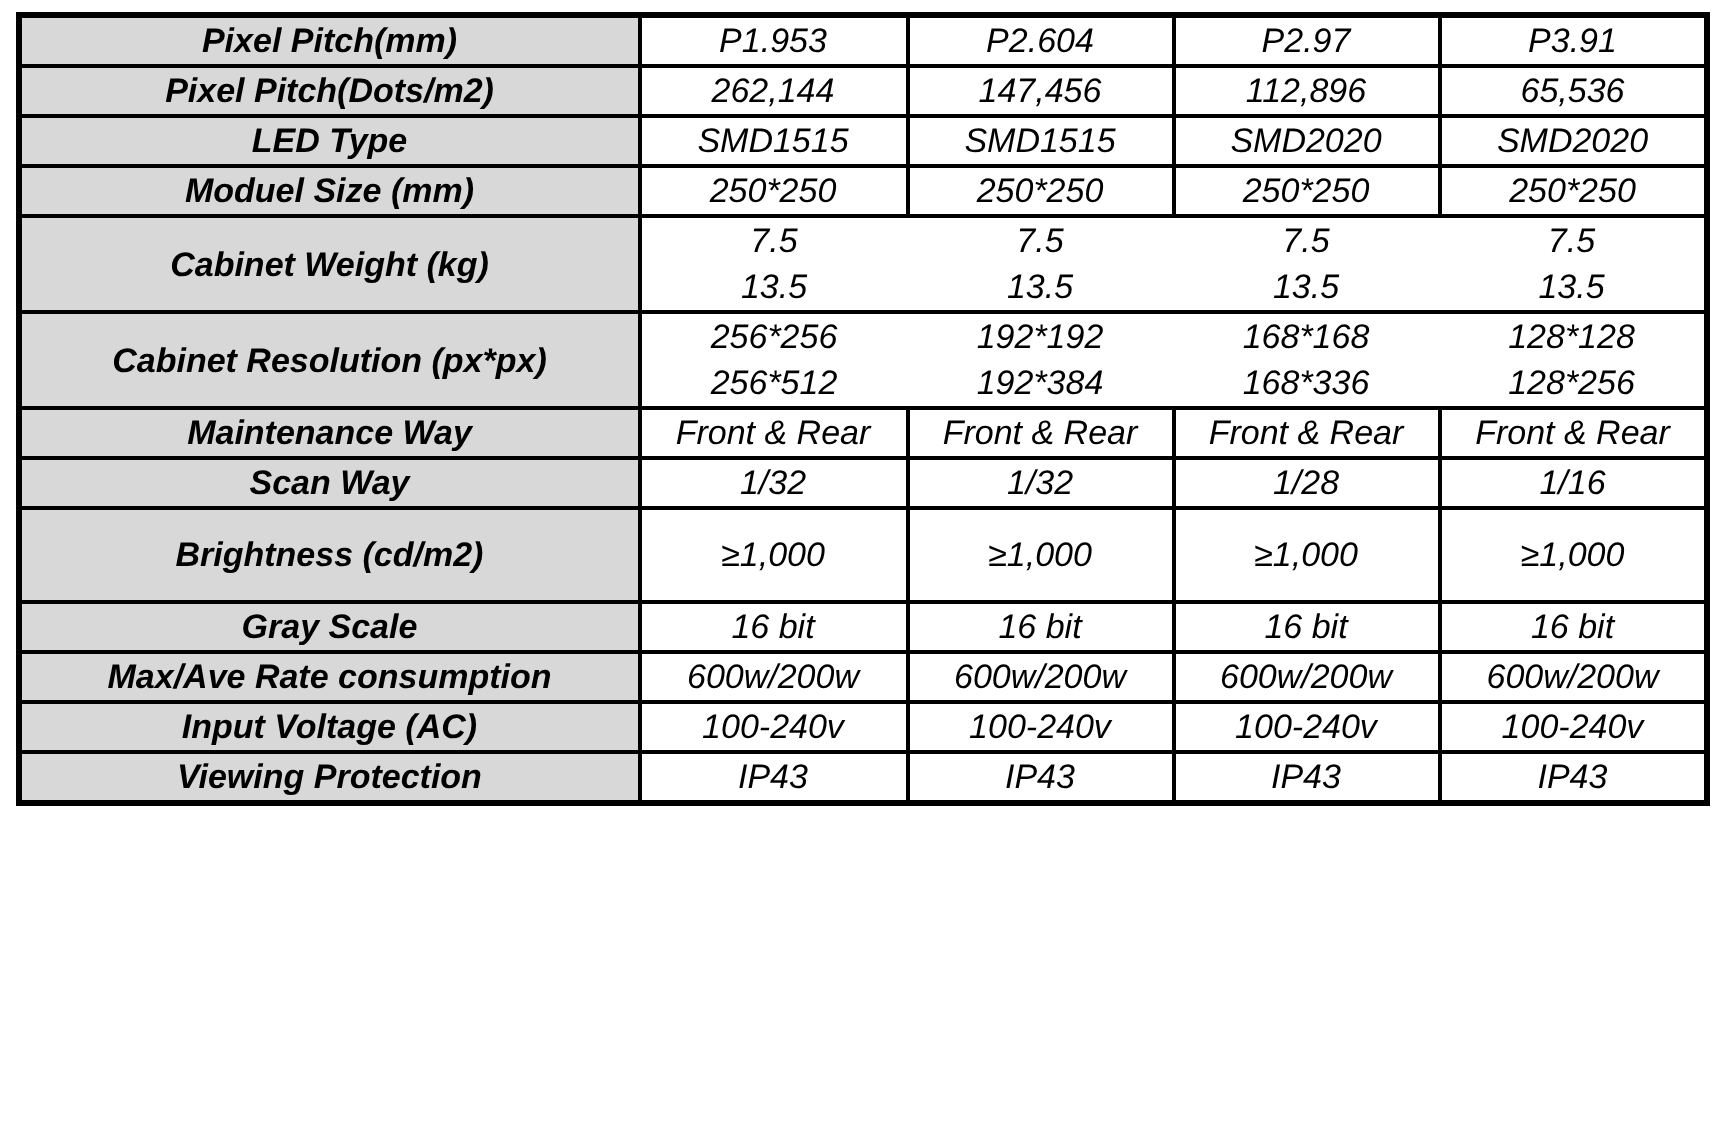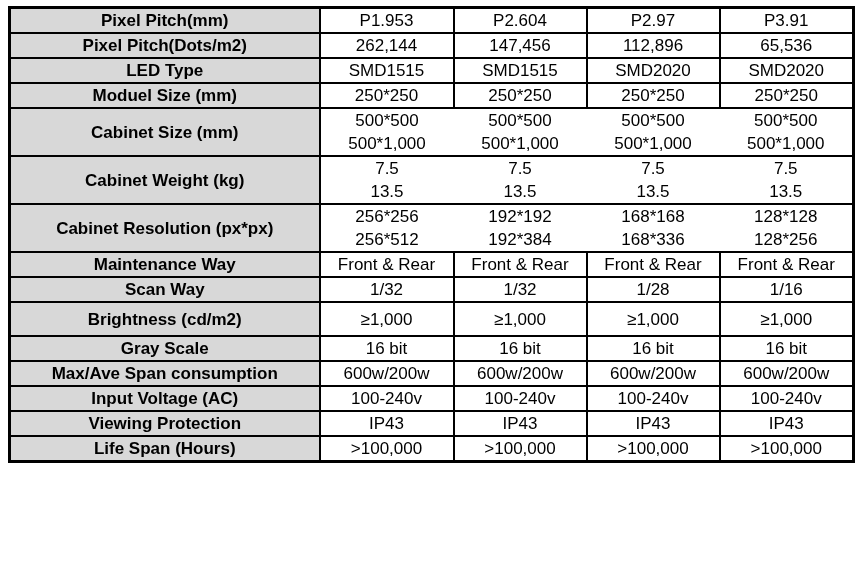--- a/index.html
+++ b/index.html
@@ -6,20 +6,21 @@
     margin: 0;
     background: #ffffff;
     font-family: "Liberation Sans", sans-serif;
   }
   .page {
     width: 860px;
     height: 574px;
     box-sizing: border-box;
     padding: 6px 8px 6px 8px;
     background: #fff;
+    font-style: italic;
   }
   table.spec {
     border-collapse: collapse;
     width: 844px;
     table-layout: fixed;
     border: 3px solid #000;
   }
   td {
     border: 2px solid #000;
     padding: 0 2px;
@@ -33,21 +34,21 @@
     overflow: hidden;
   }
   td.lbl {
     background: #d8d8d8;
     font-weight: bold;
   }
   td.val {
     background: #ffffff;
   }
   tr { height: 23px; }
-  tr.h2 { height: 34px; }
+  tr.h2 { height: 47px; }
   
   tr.nov td.val {
     border-left-width: 0;
     border-right-width: 0;
   }
 </style>
 </head>
 <body>
 
 <div class="page">
@@ -80,31 +81,20 @@
         <td class="val">SMD1515</td>
         <td class="val">SMD2020</td>
         <td class="val">SMD2020</td>
       </tr>
       <tr>
         <td class="lbl">Moduel Size (mm)</td>
         <td class="val">250*250</td>
         <td class="val">250*250</td>
         <td class="val">250*250</td>
         <td class="val">250*250</td>
-      </tr>
-      <tr class="h2 nov">
-        <td class="lbl">Cabinet Size (mm)</td>
-        <td class="val">500*500
-500*1,000</td>
-        <td class="val">500*500
-500*1,000</td>
-        <td class="val">500*500
-500*1,000</td>
-        <td class="val">500*500
-500*1,000</td>
       </tr>
       <tr class="h2 nov">
         <td class="lbl">Cabinet Weight (kg)</td>
         <td class="val">7.5
 13.5</td>
         <td class="val">7.5
 13.5</td>
         <td class="val">7.5
 13.5</td>
         <td class="val">7.5
@@ -143,42 +133,35 @@
         <td class="val">≥1,000</td>
       </tr>
       <tr>
         <td class="lbl">Gray Scale</td>
         <td class="val">16 bit</td>
         <td class="val">16 bit</td>
         <td class="val">16 bit</td>
         <td class="val">16 bit</td>
       </tr>
       <tr>
-        <td class="lbl">Max/Ave Span consumption</td>
+        <td class="lbl">Max/Ave Rate consumption</td>
         <td class="val">600w/200w</td>
         <td class="val">600w/200w</td>
         <td class="val">600w/200w</td>
         <td class="val">600w/200w</td>
       </tr>
       <tr>
         <td class="lbl">Input Voltage (AC)</td>
         <td class="val">100-240v</td>
         <td class="val">100-240v</td>
         <td class="val">100-240v</td>
         <td class="val">100-240v</td>
       </tr>
       <tr>
         <td class="lbl">Viewing Protection</td>
         <td class="val">IP43</td>
         <td class="val">IP43</td>
         <td class="val">IP43</td>
         <td class="val">IP43</td>
       </tr>
-      <tr>
-        <td class="lbl">Life Span (Hours)</td>
-        <td class="val">&gt;100,000</td>
-        <td class="val">&gt;100,000</td>
-        <td class="val">&gt;100,000</td>
-        <td class="val">&gt;100,000</td>
-      </tr>
     </tbody>
   </table>
 </div>
 
 </body></html>

